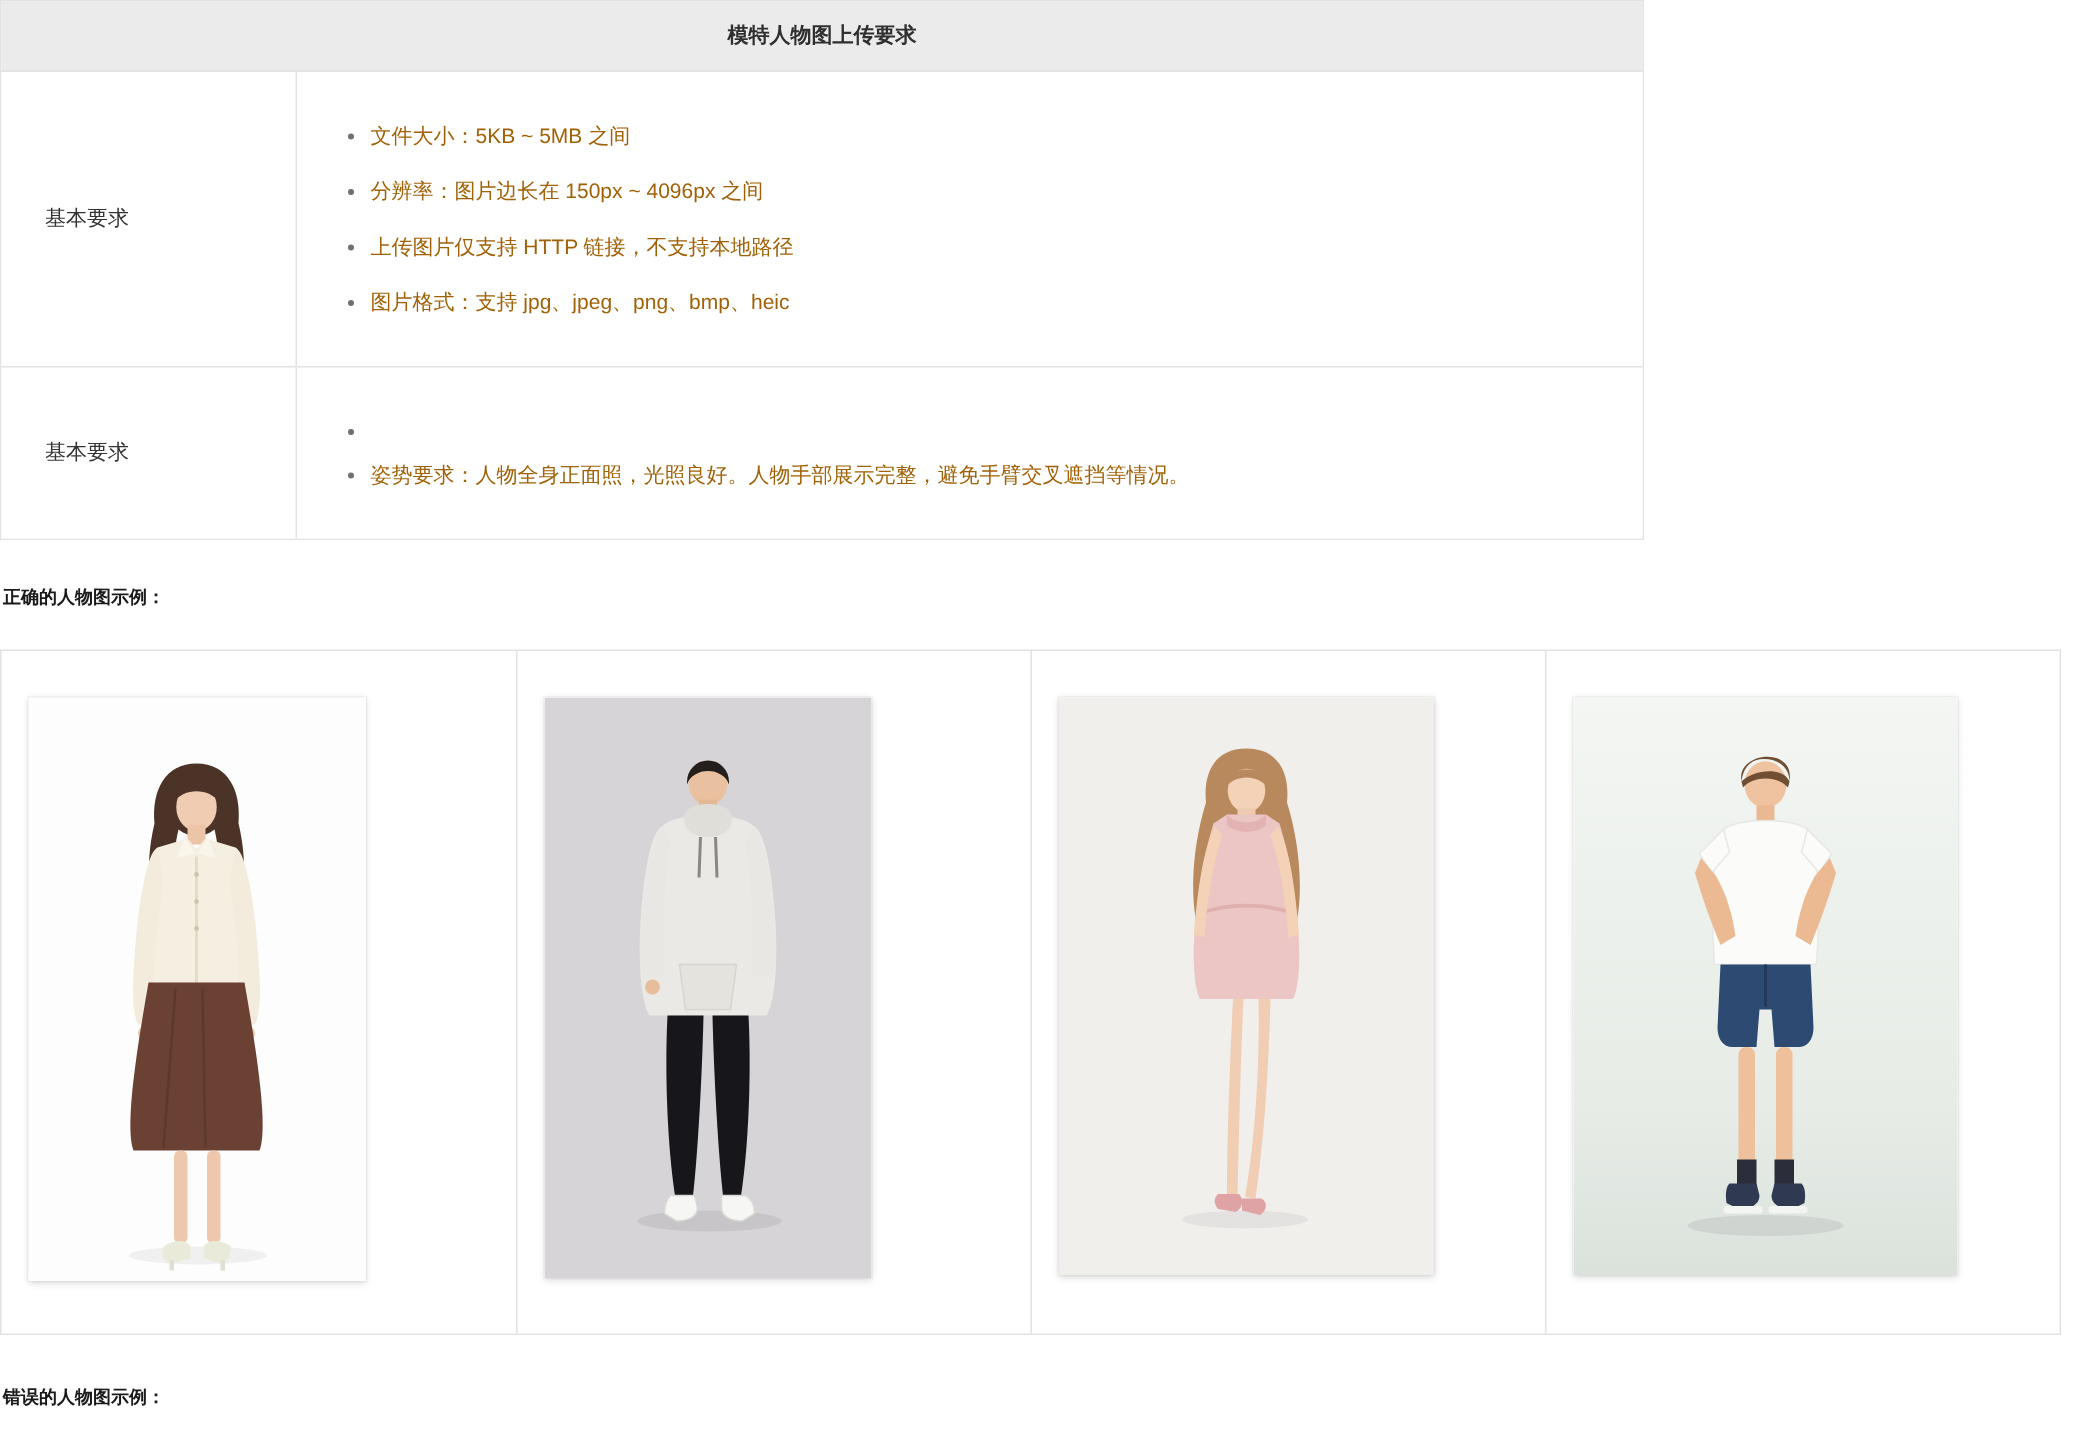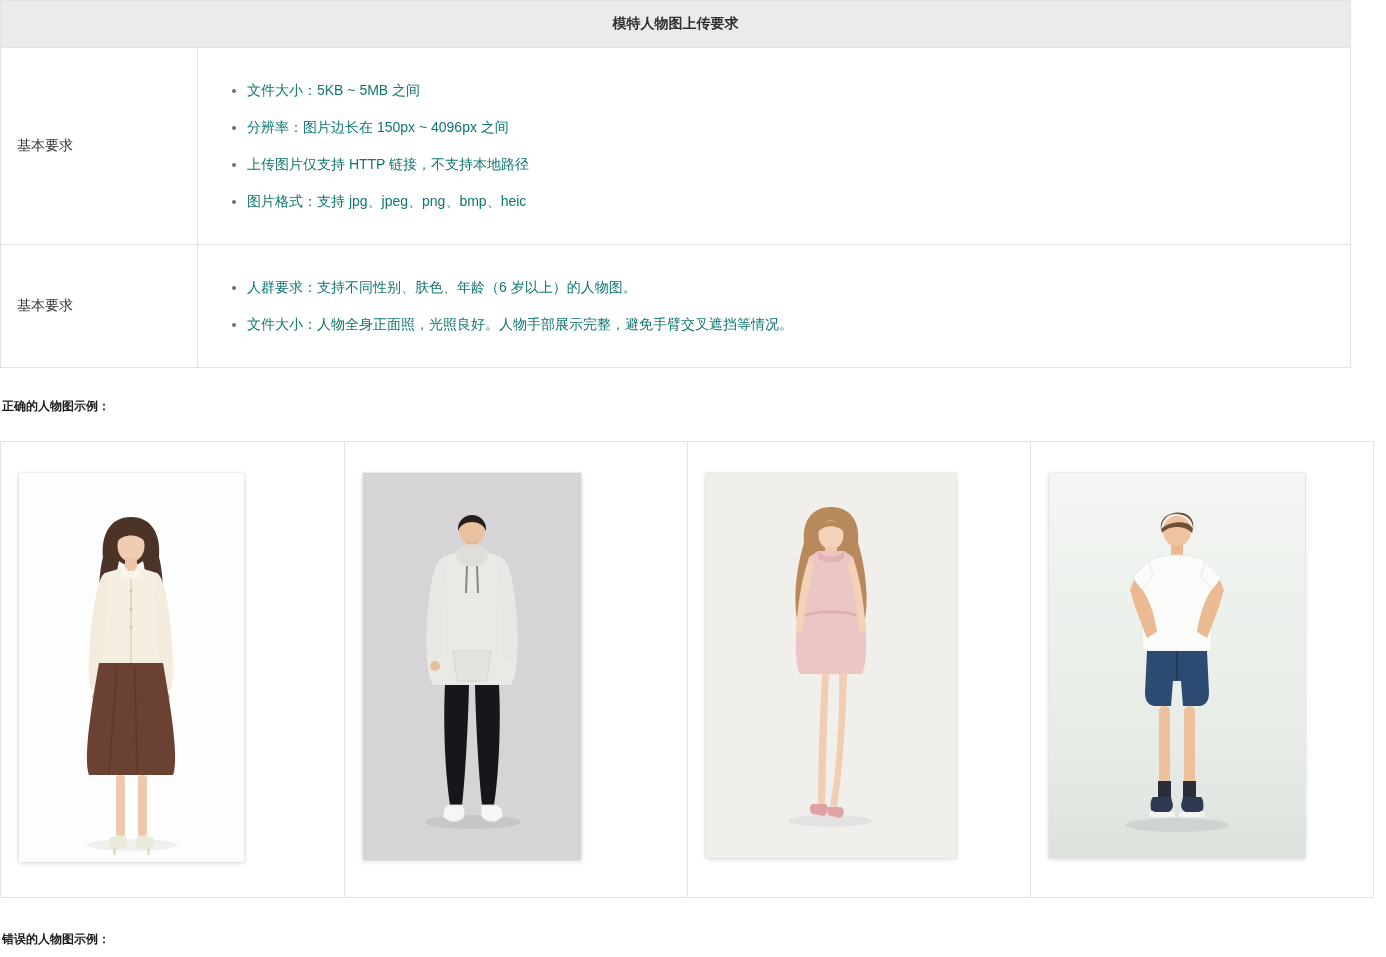--- a/index.html
+++ b/index.html
@@ -7,41 +7,41 @@
     width: 1386px; height: 957px;
     background: #ffffff;
     font-family: "Liberation Sans", sans-serif;
     color: #333333;
     overflow: hidden;
   }
   .page { position: relative; width: 1386px; height: 957px; }
   .content { width: 1374px; }
 
   
-  .req-table { width: 1351px; border: 1px solid #e2e2e2; }
+  .req-table { width: 1096px; border: 1px solid #e2e2e2; }
   .req-header {
     height: 47px; background: #ebebeb;
     display: flex; align-items: center; justify-content: center;
     font-size: 14px; font-weight: bold; color: #2f2f2f;
     border-bottom: 1px solid #e2e2e2;
   }
   .req-row { display: grid; grid-template-columns: 197px 1fr; background: #ffffff; }
   .req-row + .req-row { border-top: 1px solid #e2e2e2; }
   .req-row-basic  { min-height: 189px; }
   .req-row-photo  { min-height: 115px; }
   .req-label {
     border-right: 1px solid #e2e2e2;
     display: flex; align-items: center;
-    padding-left: 16px; font-size: 14px; color: #333;
+    padding-left: 16px; font-size: 14px; color: #333; margin-left: 13px;
   }
   .req-content { padding: 32px 20px 16px 34px; }
   .req-content ul { list-style: none; }
   .req-content li {
     display: flex; align-items: flex-start;
-    font-size: 14px; line-height: 21px; color: #0f766e;
+    font-size: 14px; line-height: 21px; color: #a16207;
     margin-bottom: 16px;
   }
   .bullet-dot {
     flex: 0 0 auto; width: 4px; height: 4px; border-radius: 50%;
     background: #707070; margin: 9px 11px 0 0;
   }
 
   
   .section-heading {
     margin: 30px 0 0 2px;
@@ -97,25 +97,24 @@
           </ul>
         </div>
       </div>
 
       <div class="req-row req-row-photo">
         <div class="req-label">基本要求</div>
         <div class="req-content">
           <ul>
             <li>
               <span class="bullet-dot"></span>
-              <span>人群要求：支持不同性别、肤色、年龄（6 岁以上）的人物图。</span>
-            </li>
-            <li>
-              <span class="bullet-dot"></span>
-              <span>文件大小：人物全身正面照，光照良好。人物手部展示完整，避免手臂交叉遮挡等情况。</span>
+            </li>
+            <li>
+              <span class="bullet-dot"></span>
+              <span>姿势要求：人物全身正面照，光照良好。人物手部展示完整，避免手臂交叉遮挡等情况。</span>
             </li>
           </ul>
         </div>
       </div>
     </div>
 
     <h3 class="section-heading">正确的人物图示例：</h3>
 
     <div class="examples-table">
 

